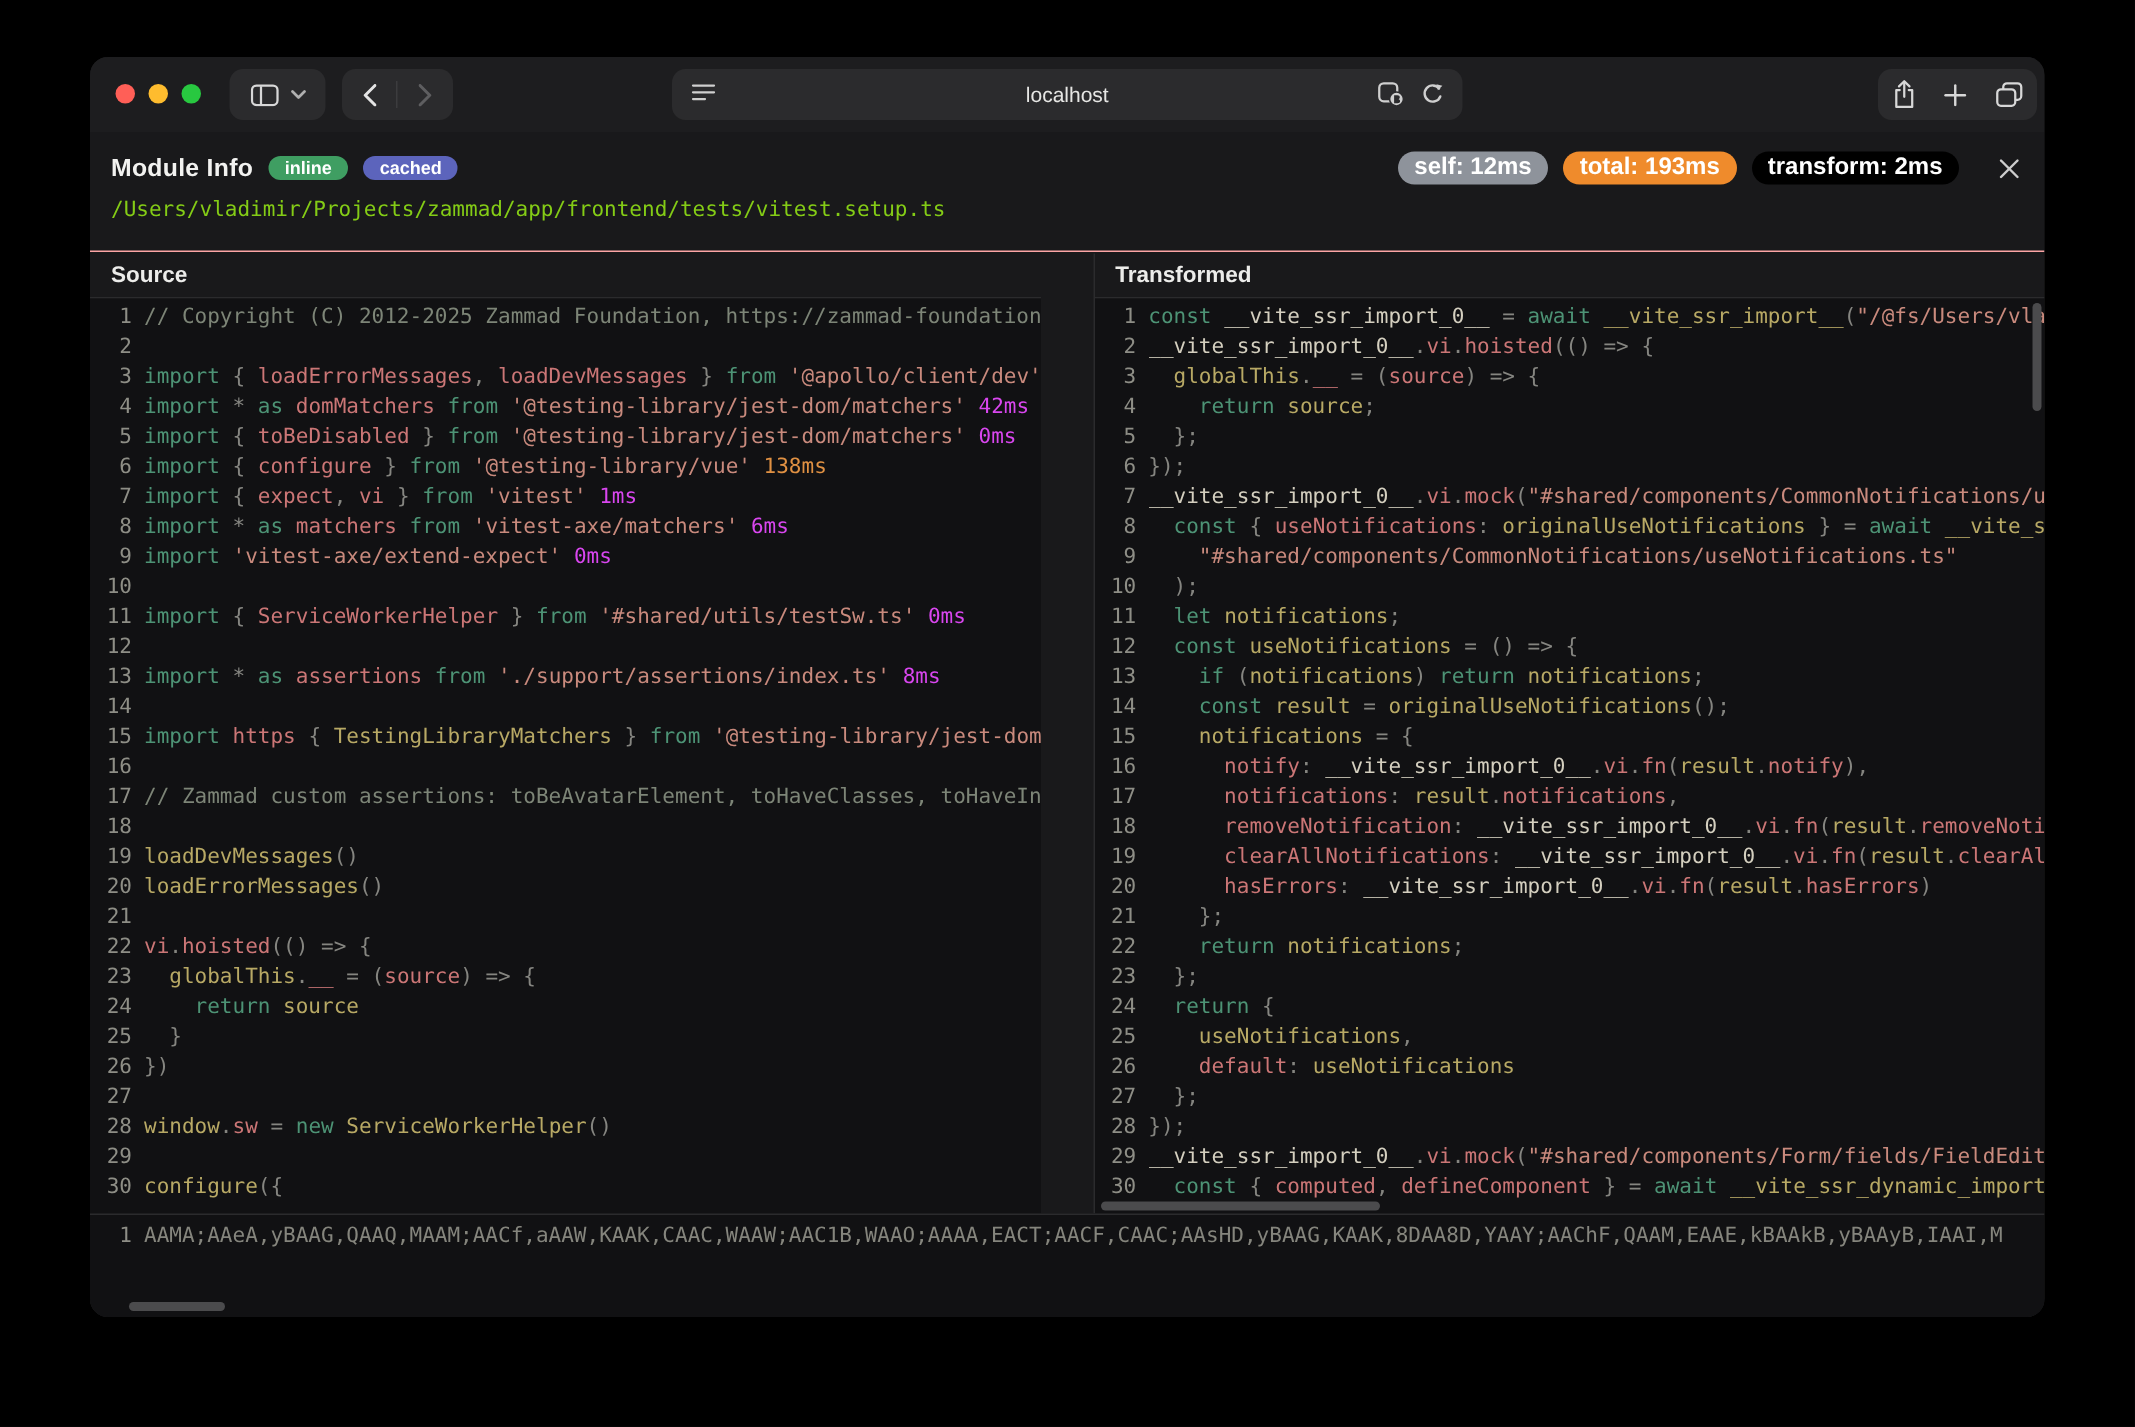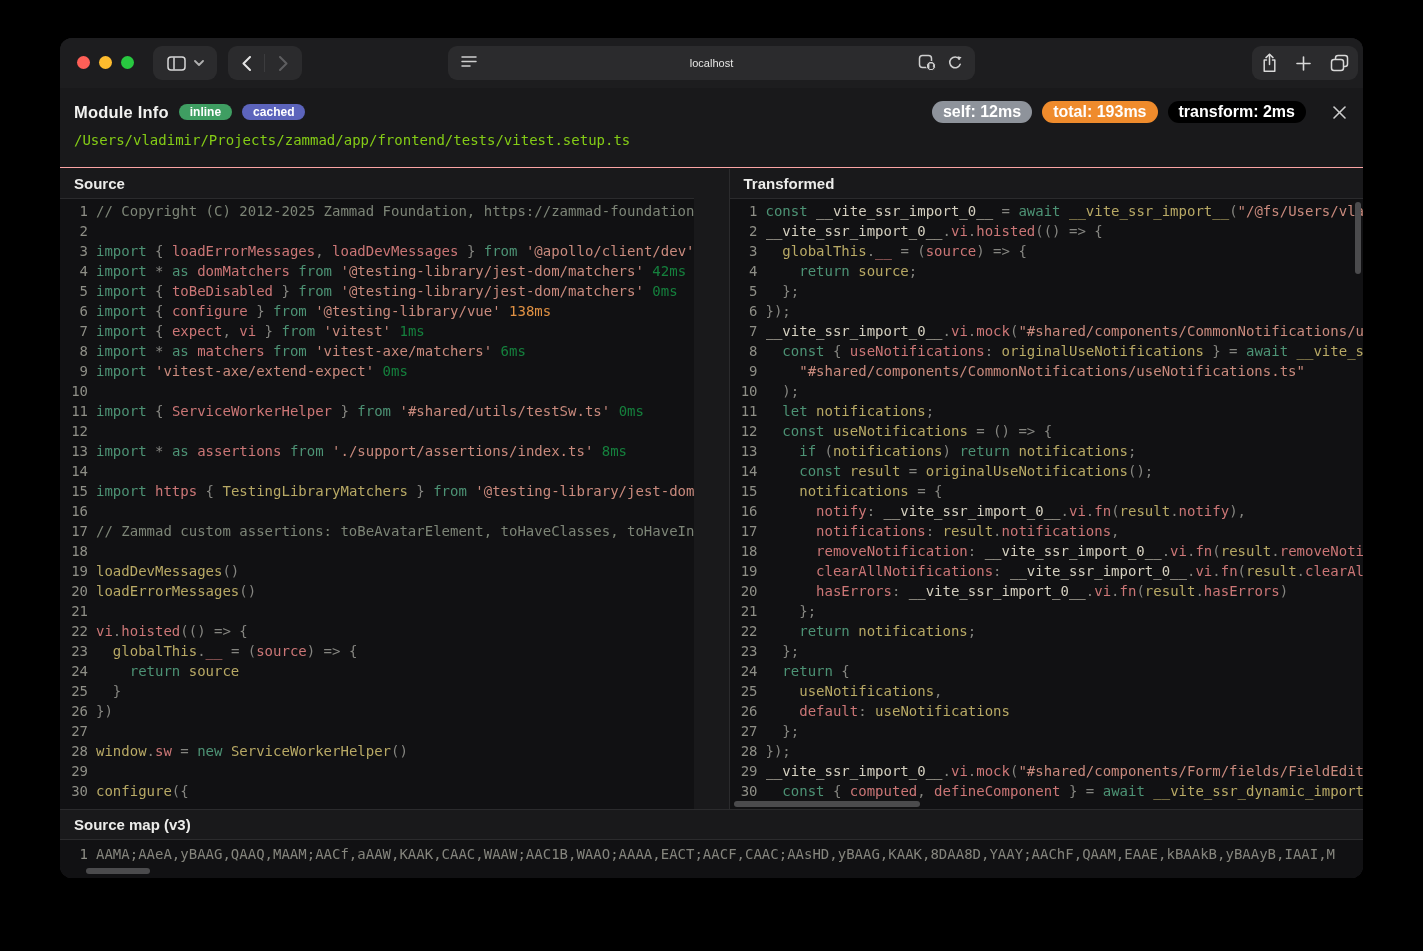--- a/index.html
+++ b/index.html
@@ -14,21 +14,21 @@
   .dot-red{background:#ff5f57}.dot-yellow{background:#febc2e}.dot-green{background:#28c840}
   .pill{position:absolute;top:8px;height:34px;background:#2b2b2d;border-radius:9px;
         display:flex;align-items:center;}
   .sidebar-pill{left:93px;width:64px;justify-content:center;gap:8px;cursor:default;}
   .nav-pill{left:168px;width:74px;}
   .nav-btn{width:36px;height:34px;display:flex;align-items:center;justify-content:center;}
   .nav-divider{width:1px;height:18px;background:#3c3c3e;}
   .urlbar{position:absolute;left:388px;top:8px;width:527px;height:34px;background:#2b2b2d;
           border-radius:9px;}
   .url-text{position:absolute;left:0;right:0;top:0;line-height:34px;text-align:center;
-            color:#e6e6e4;font-size:11px;}
+            color:#e6e6e4;font-size:14px;}
   .url-icon-left{position:absolute;left:13px;top:9px;}
   .url-icon-ext{position:absolute;right:38px;top:8px;}
   .url-icon-reload{position:absolute;right:12px;top:9px;}
   .right-pill{right:5px;width:106px;justify-content:space-around;}
   
   .page{position:absolute;top:50px;left:0;right:0;bottom:0;background:#19191b;}
   .page-header{position:relative;height:80px;border-bottom:1px solid #fca5a5;box-sizing:border-box;}
   .ph-row{display:flex;align-items:center;gap:10px;padding:13px 16px 0 14px;}
   .page-title{font-size:16.5px;font-weight:700;color:#f2f2f0;letter-spacing:.2px;}
   .badge{font-size:12px;font-weight:700;color:#fff;padding:1px 11px;border-radius:11px;}
@@ -42,21 +42,21 @@
   .panel{flex:1;min-width:0;display:flex;flex-direction:column;position:relative;}
   .panel+.panel{border-left:1px solid #2b2b2d;margin-left:35px;}
   .panel-title{height:30px;line-height:30px;padding-left:14px;font-size:15px;font-weight:700;
                color:#ececea;background:#19191b;border-bottom:1px solid #2b2b2d;box-sizing:border-box;flex:none;}
   .code{flex:1;background:#111113;overflow:hidden;padding:2px 0 0 2px;
         font-family:"DejaVu Sans Mono",monospace;font-size:14px;line-height:20px;position:relative;}
   .code-line{height:20px;display:flex;white-space:pre;}
   .ln{width:26px;text-align:right;margin-right:8px;color:#8e8e86;flex:none;}
   .toks{flex:1;overflow:hidden;}
   .tok-k{color:#4d9375}.tok-s{color:#c98a7d}.tok-p{color:#cb7676}.tok-v{color:#b8a965}
-  .tok-d{color:#d4cfbf}.tok-o{color:#858580}.tok-c{color:#7d8577}.tok-t{color:#15803d}
+  .tok-d{color:#d4cfbf}.tok-o{color:#858580}.tok-c{color:#7d8577}.tok-t{color:#d946ef}
   .tok-T{color:#e09143}
   .vscroll{position:absolute;right:2px;top:3px;width:6px;height:72px;background:#4b4b4d;border-radius:3px;}
   .hscroll{position:absolute;left:4px;bottom:2px;height:6px;width:186px;background:#4b4b4d;border-radius:3px;}
   
   .sourcemap{position:absolute;left:0;right:0;bottom:0;height:69px;border-top:1px solid #2b2b2d;
              background:#111113;box-sizing:border-box;}
   .sm-title{height:30px;line-height:30px;padding-left:14px;font-size:15px;font-weight:700;
             color:#ececea;background:#19191b;border-bottom:1px solid #2b2b2d;box-sizing:border-box;}
   .sm-line{display:flex;white-space:pre;overflow:hidden;font-family:"DejaVu Sans Mono",monospace;
            font-size:14px;line-height:20px;padding:4px 0 0 2px;color:#85857d;}
@@ -250,21 +250,20 @@
               <div class="code-line"><span class="ln">26</span><span class="toks"><span class="tok-o">    </span><span class="tok-p">default</span><span class="tok-o">: </span><span class="tok-v">useNotifications</span></span></div>
               <div class="code-line"><span class="ln">27</span><span class="toks"><span class="tok-o">  };</span></span></div>
               <div class="code-line"><span class="ln">28</span><span class="toks"><span class="tok-o">});</span></span></div>
               <div class="code-line"><span class="ln">29</span><span class="toks"><span class="tok-d">__vite_ssr_import_0__</span><span class="tok-o">.</span><span class="tok-p">vi</span><span class="tok-o">.</span><span class="tok-p">mock</span><span class="tok-o">(</span><span class="tok-s">"#shared/components/Form/fields/FieldEditor</span></span></div>
               <div class="code-line"><span class="ln">30</span><span class="toks"><span class="tok-o">  </span><span class="tok-k">const</span><span class="tok-o"> { </span><span class="tok-p">computed</span><span class="tok-o">, </span><span class="tok-p">defineComponent</span><span class="tok-o"> } = </span><span class="tok-k">await</span><span class="tok-v"> __vite_ssr_dynamic_import</span></span></div>
             </div>
         </div>
       </div>
 
       <div class="sourcemap">
-        <div class="sm-title">Source map (v3)</div>
         <div class="sm-line">
           <span class="ln">1</span>
           <span class="toks">AAMA;AAeA,yBAAG,QAAQ,MAAM;AACf,aAAW,KAAK,CAAC,WAAW;AAC1B,WAAO;AAAA,EACT;AACF,CAAC;AAsHD,yBAAG,KAAK,8DAA8D,YAAY;AAChF,QAAM,EAAE,kBAAkB,yBAAyB,IAAI,M</span>
         </div>
         <div class="sm-scroll"></div>
       </div>
 
     </div>
   </div>
 </div>

